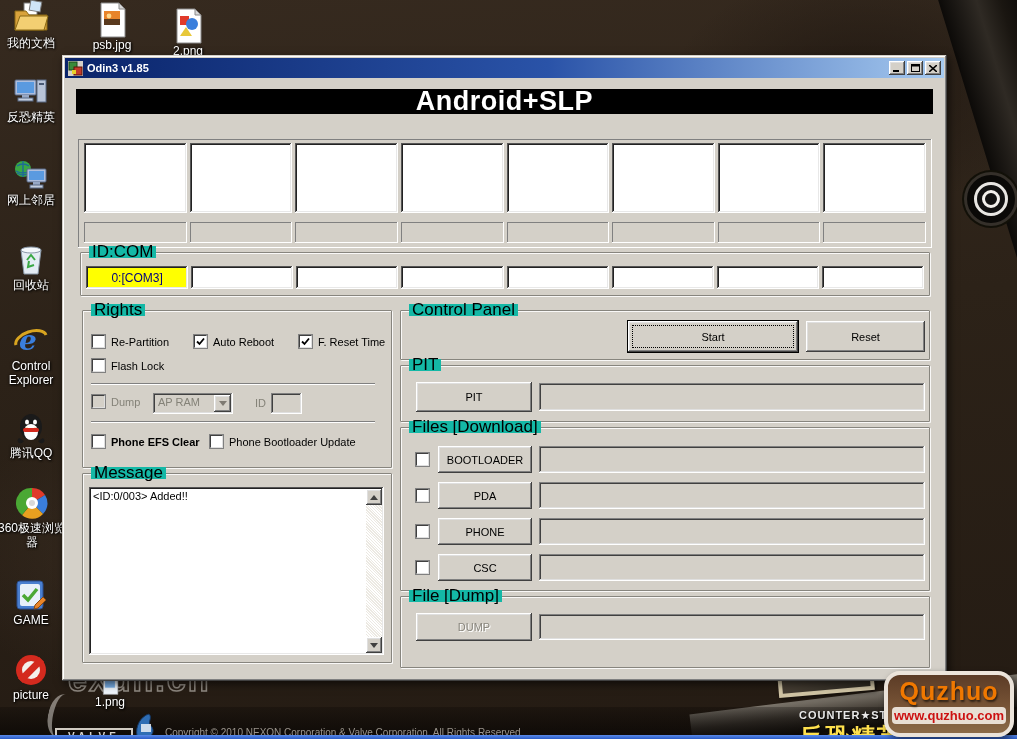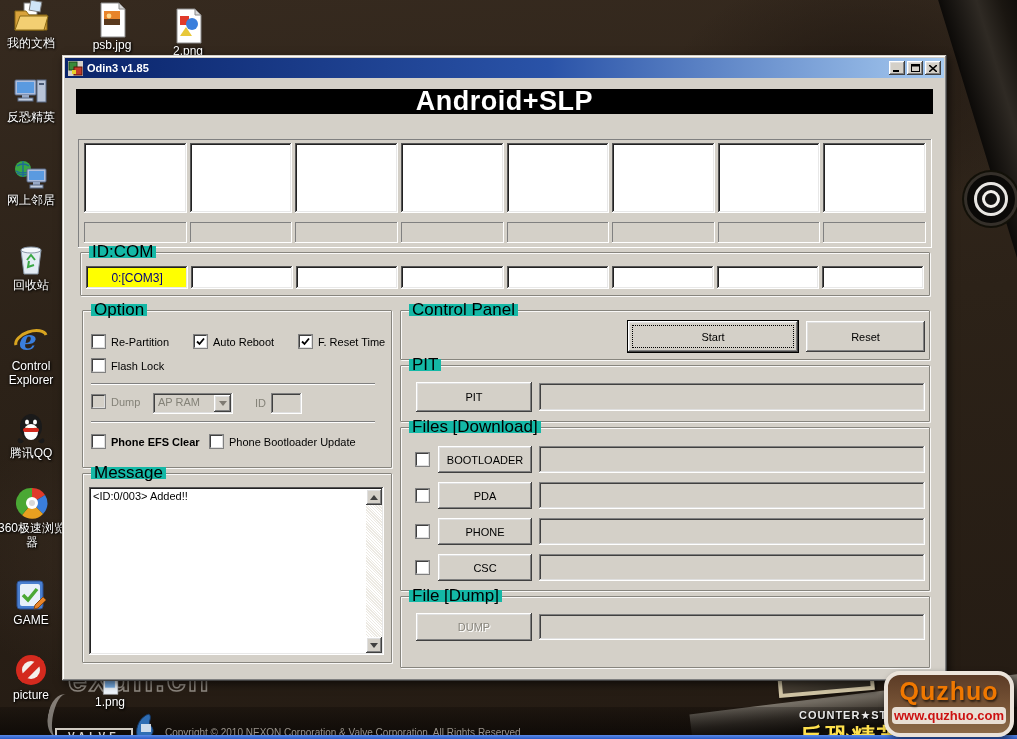--- a/index.html
+++ b/index.html
@@ -387,21 +387,21 @@
       <div class="com-cell"></div>
       <div class="com-cell"></div>
       <div class="com-cell"></div>
       <div class="com-cell"></div>
       <div class="com-cell"></div>
       <div class="com-cell"></div>
     </div>
   </div>
 
   <div class="group" style="left:20px; top:255px; width:310px; height:158px;">
-    <span class="glabel">Option</span>
+    <span class="glabel">Rights</span>
 
     <span class="cb" style="left:9px; top:24px;"></span>
     <span class="cb-lbl" style="left:28px; top:25px;">Re-Partition</span>
 
     <span class="cb checked" style="left:111px; top:24px;">
         <svg viewBox="0 0 11 11">
           <path d="M2 5.5 L4.5 8 L9 2.5" stroke="#000" stroke-width="1.8" fill="none"></path>
         </svg>
       </span>
     <span class="cb-lbl" style="left:130px; top:25px;">Auto Reboot</span>

